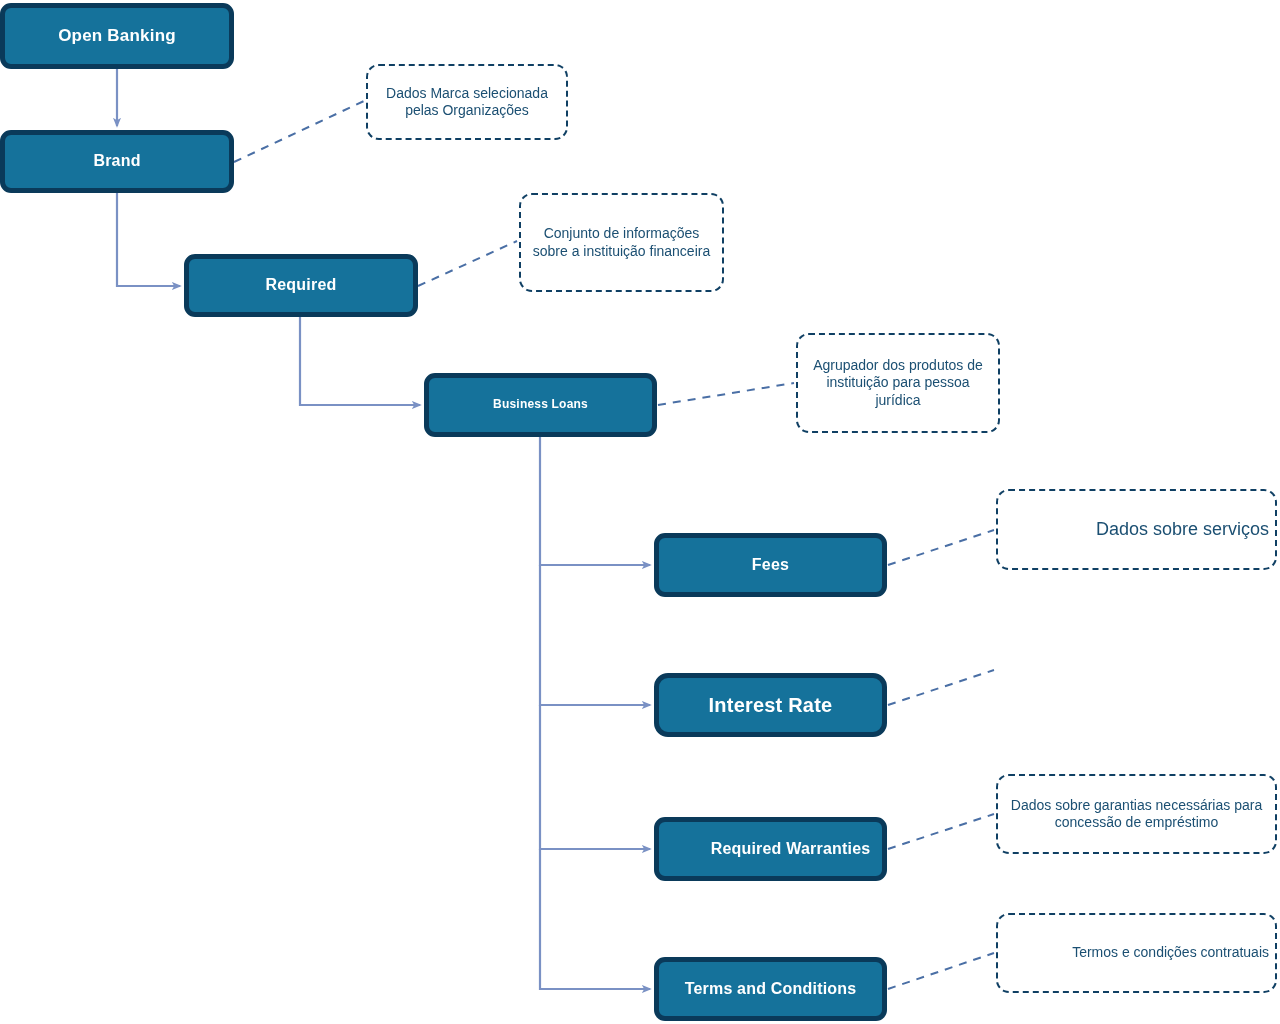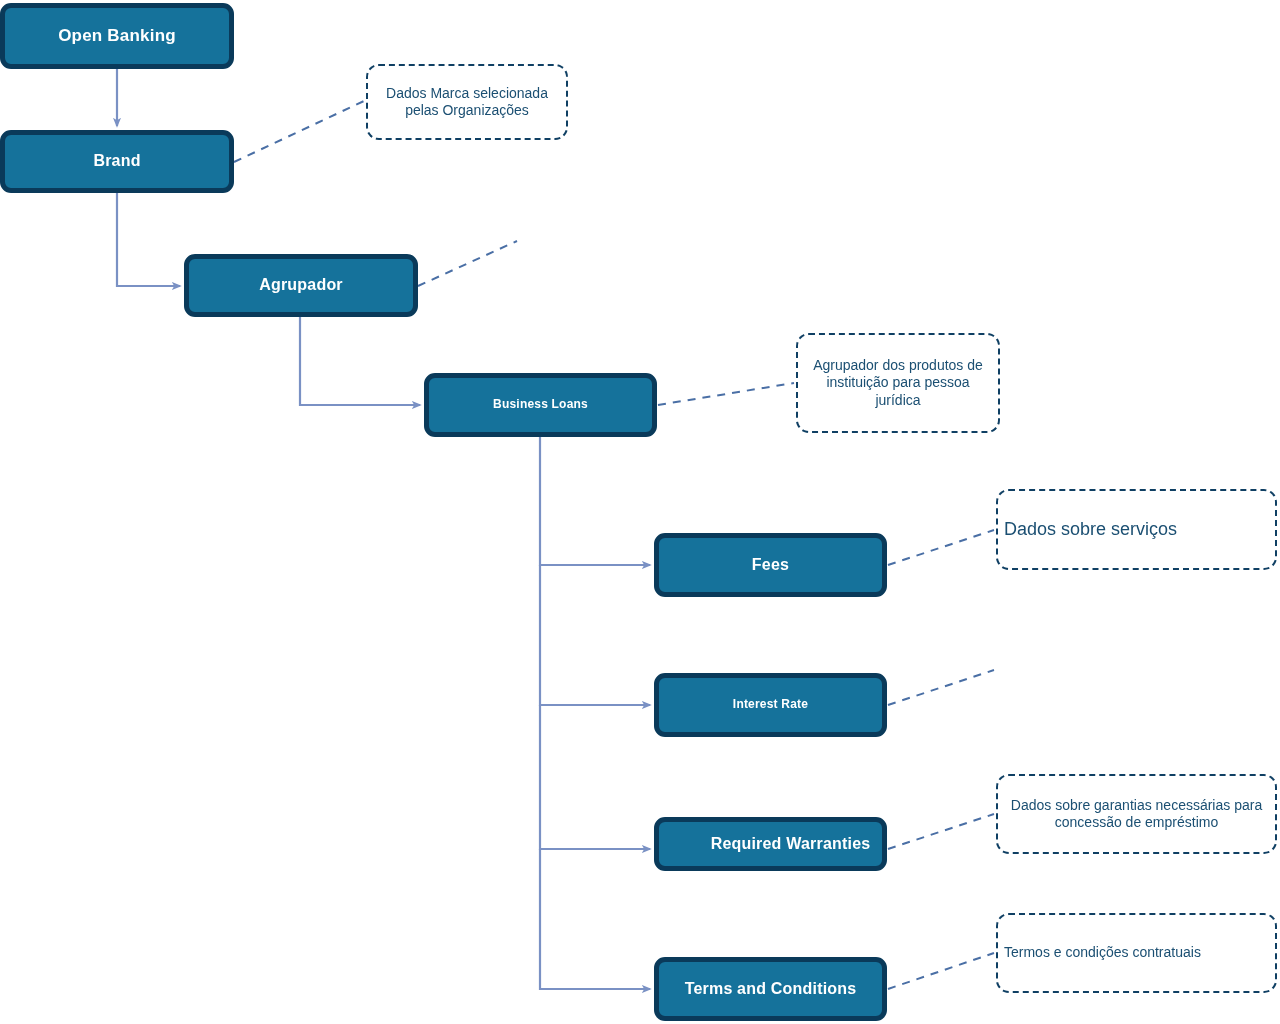--- a/index.html
+++ b/index.html
@@ -47,21 +47,21 @@
   }
   .note {
     position: absolute;
     box-sizing: border-box;
     background: transparent;
     border: 2px dashed #0f3f63;
     border-radius: 13px;
     color: #1b4f72;
     display: flex;
     align-items: center;
-    justify-content: flex-start;
+    justify-content: flex-end;
     text-align: center;
     font-weight: normal;
     line-height: 1.22;
     z-index: 2;
     padding: 2px 6px;
   }
 </style>
 </head>
 <body>
 
@@ -97,47 +97,50 @@
 
   <div class="node" style="left:0px; top:3px; width:234px; height:66px; font-size:17px;">
     <span>Open Banking</span>
   </div>
 
   <div class="node" style="left:0px; top:130px; width:234px; height:63px; font-size:16px;">
     <span>Brand</span>
   </div>
 
   <div class="node" style="left:184px; top:254px; width:234px; height:63px; font-size:16px;">
-    <span>Agrupador</span>
+    <span>Required</span>
   </div>
 
   <div class="node" style="left:424px; top:373px; width:233px; height:64px; font-size:12px;">
     <span>Business Loans</span>
   </div>
 
   <div class="node" style="left:654px; top:533px; width:233px; height:64px; font-size:16px;">
     <span>Fees</span>
   </div>
 
-  <div class="node" style="left:654px; top:673px; width:233px; height:64px; font-size:12px;">
+  <div class="node" style="left:654px; top:673px; width:233px; height:64px; font-size:20px;border-radius:14px;">
     <span>Interest Rate</span>
   </div>
 
-  <div class="node" style="left:654px; top:817px; width:233px; height:54px; font-size:16px;padding-left:40px;">
+  <div class="node" style="left:654px; top:817px; width:233px; height:64px; font-size:16px;padding-left:40px;">
     <span>Required Warranties</span>
   </div>
 
   <div class="node" style="left:654px; top:957px; width:233px; height:64px; font-size:16px;">
     <span>Terms and Conditions</span>
   </div>
 
   <div class="note" style="left:366px; top:64px; width:202px; height:76px; font-size:14px;">
     <span>Dados Marca selecionada pelas Organizações</span>
   </div>
 
+  <div class="note" style="left:519px; top:193px; width:205px; height:99px; font-size:14px;">
+    <span>Conjunto de informações sobre a instituição financeira</span>
+  </div>
 
   <div class="note" style="left:796px; top:333px; width:204px; height:100px; font-size:14px;">
     <span>Agrupador dos produtos de instituição para pessoa jurídica</span>
   </div>
 
   <div class="note" style="left:996px; top:489px; width:281px; height:81px; font-size:18px;">
     <span>Dados sobre serviços</span>
   </div>
 
 

